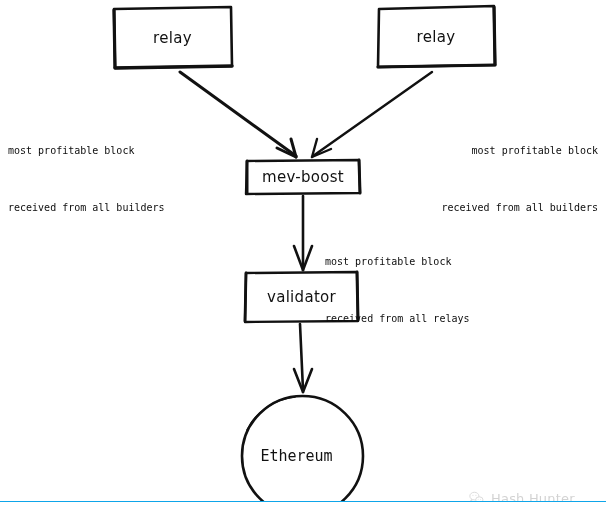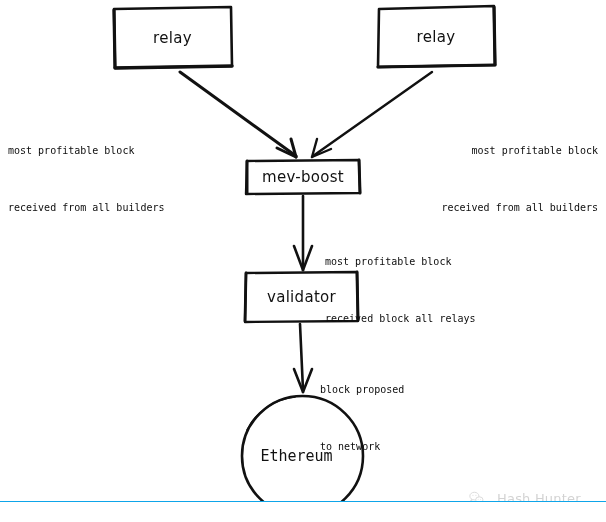--- a/index.html
+++ b/index.html
@@ -50,21 +50,21 @@
   }
   .edge-label.right-align {
     text-align: right;
   }
   #watermark {
     position: absolute;
     left: 468px;
     top: 490px;
     display: flex;
     align-items: center;
-    gap: 12px;
+    gap: 6px;
     opacity: 0.62;
   }
   #watermark .wm-text {
     font-family: "DejaVu Sans", sans-serif;
     font-size: 13px;
     color: #b8b8b8;
     letter-spacing: 0.2px;
   }
   #watermark .wm-icon {
     width: 17px;
@@ -161,27 +161,23 @@
     <div>received from all builders</div>
   </div>
 
   <div class="edge-label right-align" style="left:364px; top:103px; width:234px;">
     <div>most profitable block</div>
     <div>received from all builders</div>
   </div>
 
   <div class="edge-label" style="left:325px; top:214px;">
     <div>most profitable block</div>
-    <div>received block all relays</div>
+    <div>received from all relays</div>
   </div>
 
-  <div class="edge-label" style="left:320px; top:342px;">
-    <div>block proposed</div>
-    <div>to network</div>
-  </div>
 
   <div id="watermark">
     <svg class="wm-icon" viewBox="0 0 24 24">
       <g fill="none" stroke="#c4c4c4" stroke-width="1.4">
         <ellipse cx="9" cy="8.6" rx="6.4" ry="5.4"></ellipse>
         <path d="M5.2 12.8 L3.6 15.4 L6.6 13.9"></path>
         <ellipse cx="16" cy="14" rx="5.2" ry="4.4" fill="#ffffff"></ellipse>
         <path d="M19.2 17.4 L20.6 19.6 L18.1 18.4"></path>
       </g>
       <g fill="#c4c4c4">

